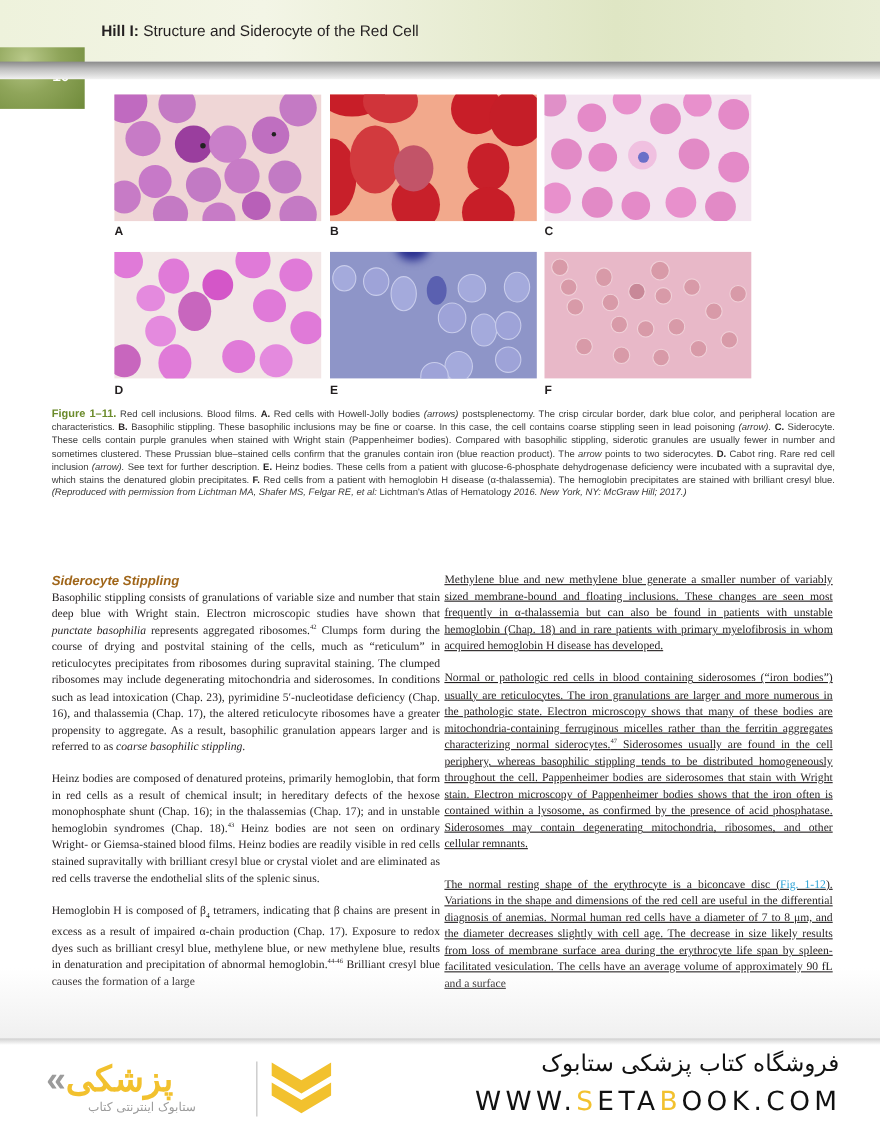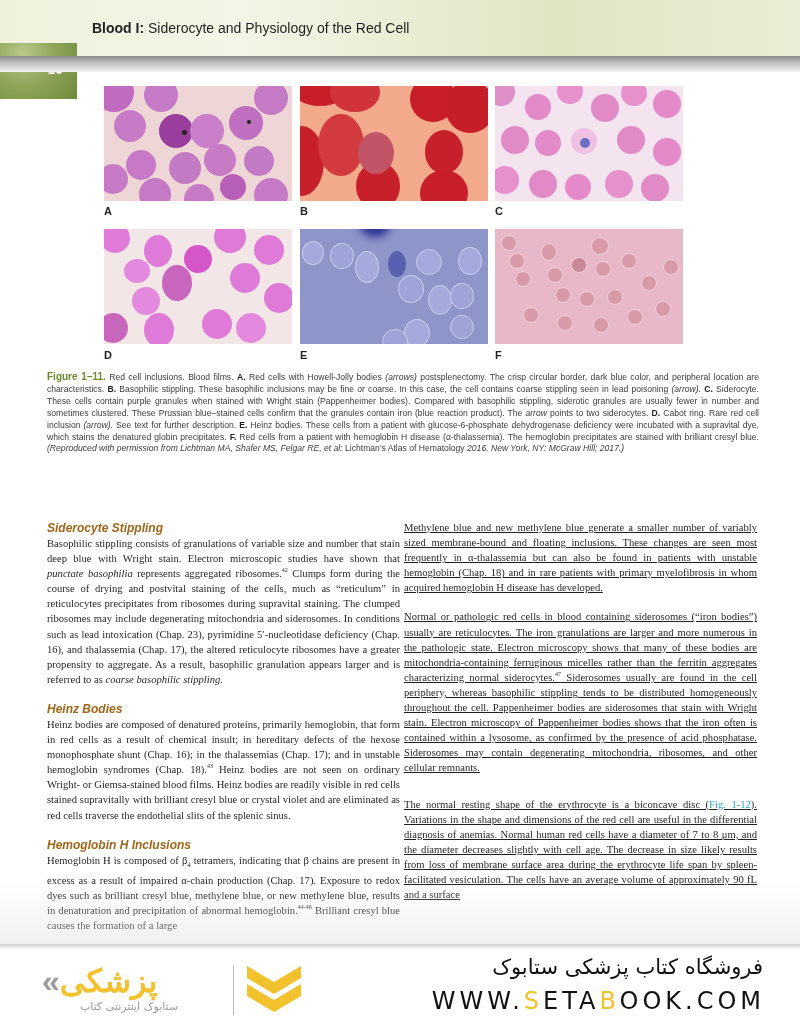--- a/index.html
+++ b/index.html
@@ -75,22 +75,22 @@
   .shop-url .hl { color: #f2c12e; }
 </style>
 </head>
 <body>
 
 <div class="header">
   <div class="page-num-block">
     <div class="page-num">10</div>
   </div>
   <div class="header-title">
-    <b>Blood I:</b>
-    <span>Siderocyte and Physiology of the Red Cell</span>
+    <b>Hill I:</b>
+    <span>Structure and Siderocyte of the Red Cell</span>
   </div>
 </div>
 <div class="header-shadow"></div>
 
 <div class="panel" id="pA">
   <div class="cell" style="left:-10px;top:-14px;width:40px;height:40px;background:#c06ac0;"></div>
   <div class="cell" style="left:40px;top:-8px;width:34px;height:34px;background:#c47ac4;"></div>
   <div class="cell" style="left:55px;top:28px;width:34px;height:34px;background:#9a3e9e;"></div>
   <div class="cell" style="left:78px;top:44px;width:5px;height:5px;background:#222;"></div>
   <div class="cell" style="left:10px;top:24px;width:32px;height:32px;background:#c77bc6;"></div>
@@ -202,24 +202,22 @@
   <div class="cell" style="left:160px;top:72px;width:16px;height:16px;background:#d89aa8;border:1px solid #f0d0d8;"></div>
 </div>
 <div class="panel-label" style="left:495px;top:349px;">F</div>
 
 <div class="caption"><span class="fig-label">Figure 1–11.</span><span> Red cell inclusions. Blood films. </span><b>A.</b><span> Red cells with Howell-Jolly bodies </span><i>(arrows)</i><span> postsplenectomy. The crisp circular border, dark blue color, and peripheral location are characteristics. </span><b>B.</b><span> Basophilic stippling. These basophilic inclusions may be fine or coarse. In this case, the cell contains coarse stippling seen in lead poisoning </span><i>(arrow).</i> <b>C.</b><span> Siderocyte. These cells contain purple granules when stained with Wright stain (Pappenheimer bodies). Compared with basophilic stippling, siderotic granules are usually fewer in number and sometimes clustered. These Prussian blue–stained cells confirm that the granules contain iron (blue reaction product). The </span><i>arrow</i><span> points to two siderocytes. </span><b>D.</b><span> Cabot ring. Rare red cell inclusion </span><i>(arrow).</i><span> See text for further description. </span><b>E.</b><span> Heinz bodies. These cells from a patient with glucose-6-phosphate dehydrogenase deficiency were incubated with a supravital dye, which stains the denatured globin precipitates. </span><b>F.</b><span> Red cells from a patient with hemoglobin H disease (α-thalassemia). The hemoglobin precipitates are stained with brilliant cresyl blue. </span><i>(Reproduced with permission from Lichtman MA, Shafer MS, Felgar RE, et al: </i><span>Lichtman's Atlas of Hematology</span><i> 2016. New York, NY: McGraw Hill; 2017.)</i></div>
 
 <div class="col" id="col-left">
   <div class="sec-head">Siderocyte Stippling</div>
   <p class="para"><span>Basophilic stippling consists of granulations of variable size and number that stain deep blue with Wright stain. Electron microscopic studies have shown that </span><i>punctate basophilia</i><span> represents aggregated ribosomes.</span><span class="ref">42</span><span> Clumps form during the course of drying and postvital staining of the cells, much as “reticulum” in reticulocytes precipitates from ribosomes during supravital staining. The clumped ribosomes may include degenerating mitochondria and siderosomes. In conditions such as lead intoxication (Chap. 23), pyrimidine 5′-nucleotidase deficiency (Chap. 16), and thalassemia (Chap. 17), the altered reticulocyte ribosomes have a greater propensity to aggregate. As a result, basophilic granulation appears larger and is referred to as </span><i>coarse basophilic stippling</i><span>.</span></p>
   <div class="gap"></div>
-  <div class="sec-head">Heinz Bodies</div>
   <p class="para"><span>Heinz bodies are composed of denatured proteins, primarily hemoglobin, that form in red cells as a result of chemical insult; in hereditary defects of the hexose monophosphate shunt (Chap. 16); in the thalassemias (Chap. 17); and in unstable hemoglobin syndromes (Chap. 18).</span><span class="ref">43</span><span> Heinz bodies are not seen on ordinary Wright- or Giemsa-stained blood films. Heinz bodies are readily visible in red cells stained supravitally with brilliant cresyl blue or crystal violet and are eliminated as red cells traverse the endothelial slits of the splenic sinus.</span></p>
   <div class="gap"></div>
-  <div class="sec-head">Hemoglobin H Inclusions</div>
   <p class="para"><span>Hemoglobin H is composed of β</span><sub style="font-size:7px;">4</sub><span> tetramers, indicating that β chains are present in excess as a result of impaired α-chain production (Chap. 17). Exposure to redox dyes such as brilliant cresyl blue, methylene blue, or new methylene blue, results in denaturation and precipitation of abnormal hemoglobin.</span><span class="ref">44-46</span><span> Brilliant cresyl blue causes the formation of a large</span></p>
 </div>
 
 <div class="col" id="col-right">
   <p class="para">Methylene blue and new methylene blue generate a smaller number of variably sized membrane-bound and floating inclusions. These changes are seen most frequently in α-thalassemia but can also be found in patients with unstable hemoglobin (Chap. 18) and in rare patients with primary myelofibrosis in whom acquired hemoglobin H disease has developed.</p>
   <div class="gap"></div>
   <p class="para"><span>Normal or pathologic red cells in blood containing siderosomes (“iron bodies”) usually are reticulocytes. The iron granulations are larger and more numerous in the pathologic state. Electron microscopy shows that many of these bodies are mitochondria-containing ferruginous micelles rather than the ferritin aggregates characterizing normal siderocytes.</span><span class="ref">47</span><span> Siderosomes usually are found in the cell periphery, whereas basophilic stippling tends to be distributed homogeneously throughout the cell. Pappenheimer bodies are siderosomes that stain with Wright stain. Electron microscopy of Pappenheimer bodies shows that the iron often is contained within a lysosome, as confirmed by the presence of acid phosphatase. Siderosomes may contain degenerating mitochondria, ribosomes, and other cellular remnants.</span></p>
   <div class="gap" style="height:18px;"></div>
   <p class="para" style="margin-top:3px;"><span>The normal resting shape of the erythrocyte is a biconcave disc (</span><span class="link">Fig. 1-12</span><span>). Variations in the shape and dimensions of the red cell are useful in the differential diagnosis of anemias. Normal human red cells have a diameter of 7 to 8 μm, and the diameter decreases slightly with cell age. The decrease in size likely results from loss of membrane surface area during the erythrocyte life span by spleen-facilitated vesiculation. The cells have an average volume of approximately 90 fL and a surface</span></p>
 </div>

